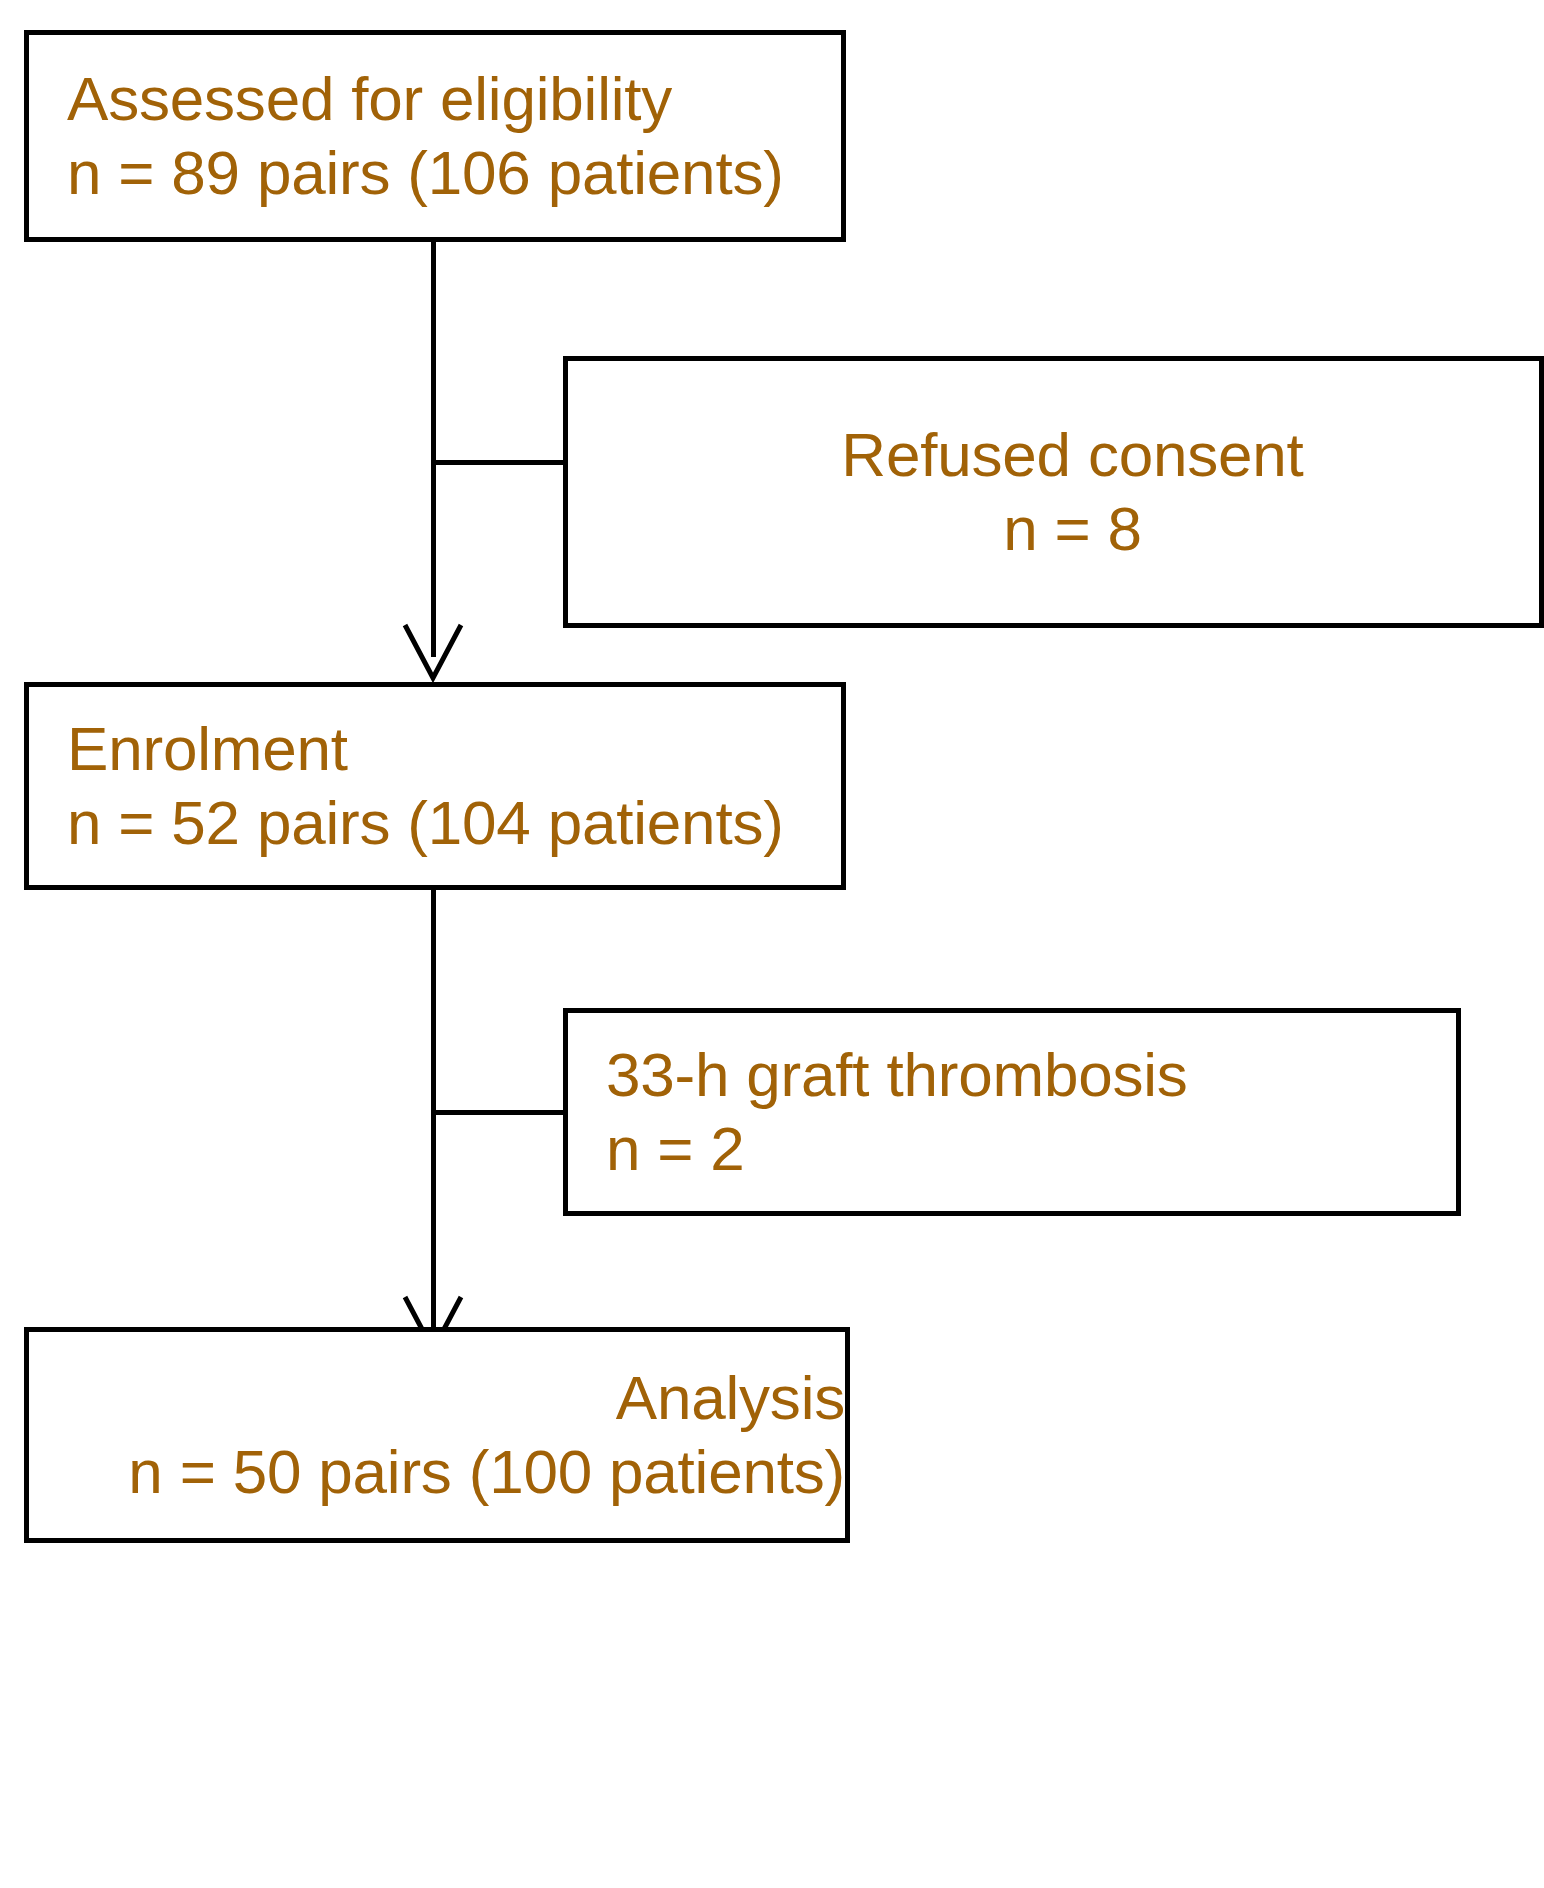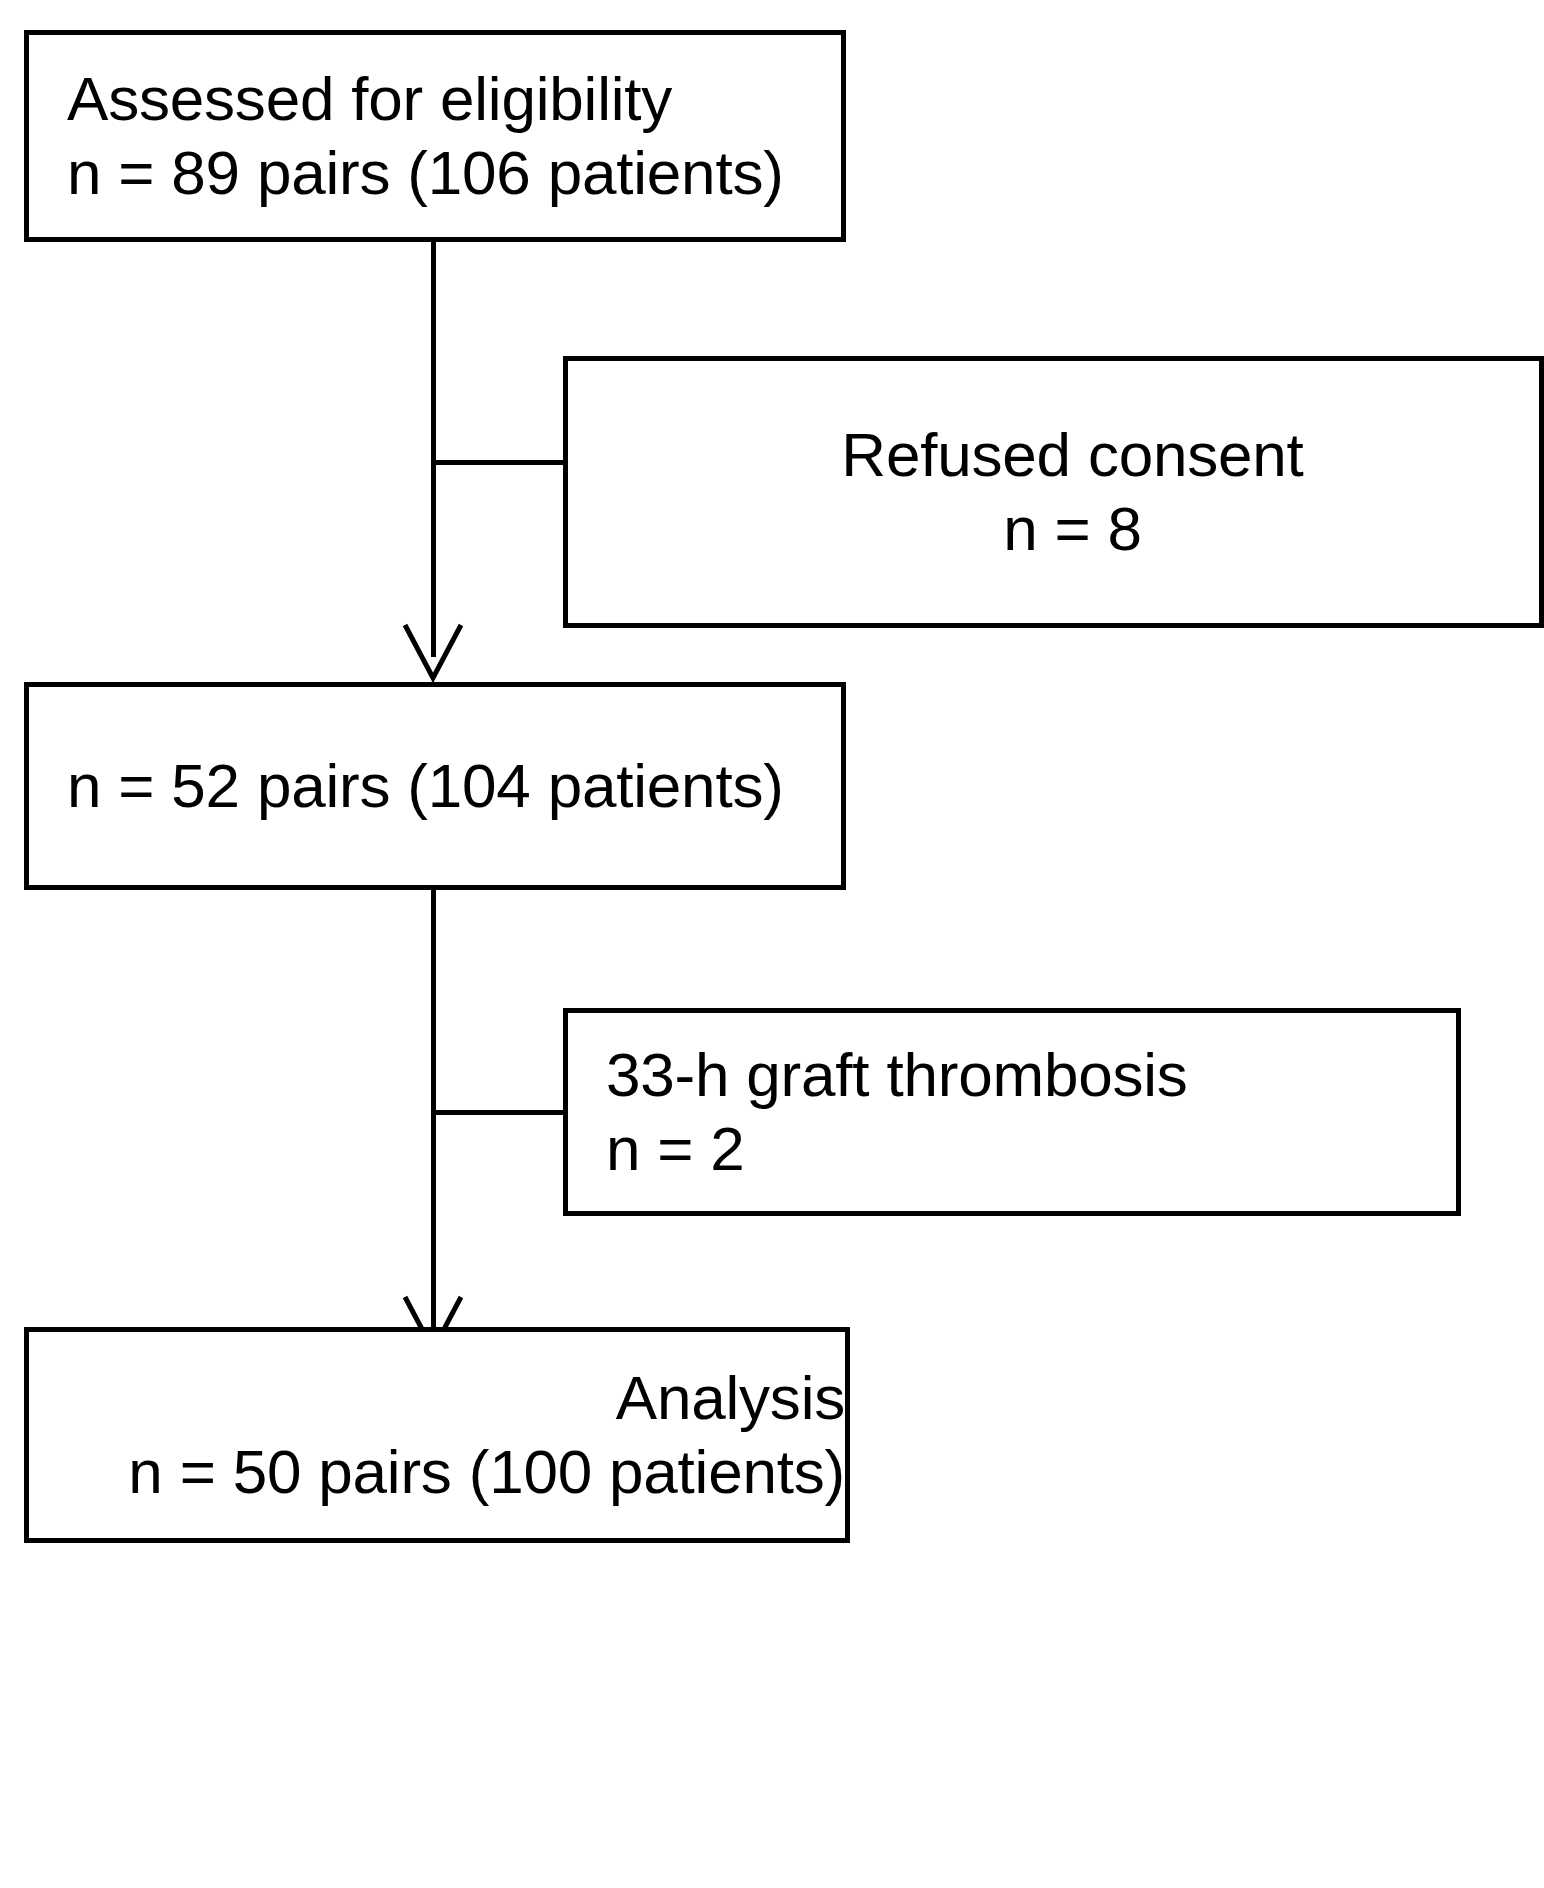--- a/index.html
+++ b/index.html
@@ -20,21 +20,21 @@
     box-sizing: border-box;
     background: #ffffff;
     border: 5px solid #000000;
     display: flex;
     flex-direction: column;
     justify-content: center;
   }
   .node .line {
     font-size: 62px;
     line-height: 1.19;
-    color: #000000;
+    color: #a16207;
     white-space: nowrap;
     padding-left: 38px;
     letter-spacing: -0.2px;
   }
   
   #node-assessed      { left: 24px;  top: 30px;   width: 822px; height: 212px; }
   #node-refused       { left: 563px; top: 356px;  width: 981px; height: 272px; text-align: center; }
   #node-enrolment     { left: 24px;  top: 682px;  width: 822px; height: 208px; }
   #node-thrombosis    { left: 563px; top: 1008px; width: 898px; height: 208px; }
   #node-analysis      { left: 24px;  top: 1327px; width: 826px; height: 216px; text-align: right; }
@@ -79,20 +79,21 @@
     <div class="line">Assessed for eligibility</div>
     <div class="line">n = 89 pairs (106 patients)</div>
   </div>
 
   <div class="node" id="node-refused">
     <div class="line">Refused consent</div>
     <div class="line">n = 8</div>
   </div>
 
   <div class="node" id="node-enrolment">
+    <div class="line">Enrolment</div>
     <div class="line">n = 52 pairs (104 patients)</div>
   </div>
 
   <div class="node" id="node-thrombosis">
     <div class="line">33-h graft thrombosis</div>
     <div class="line">n = 2</div>
   </div>
 
   <div class="node" id="node-analysis">
     <div class="line">Analysis</div>

